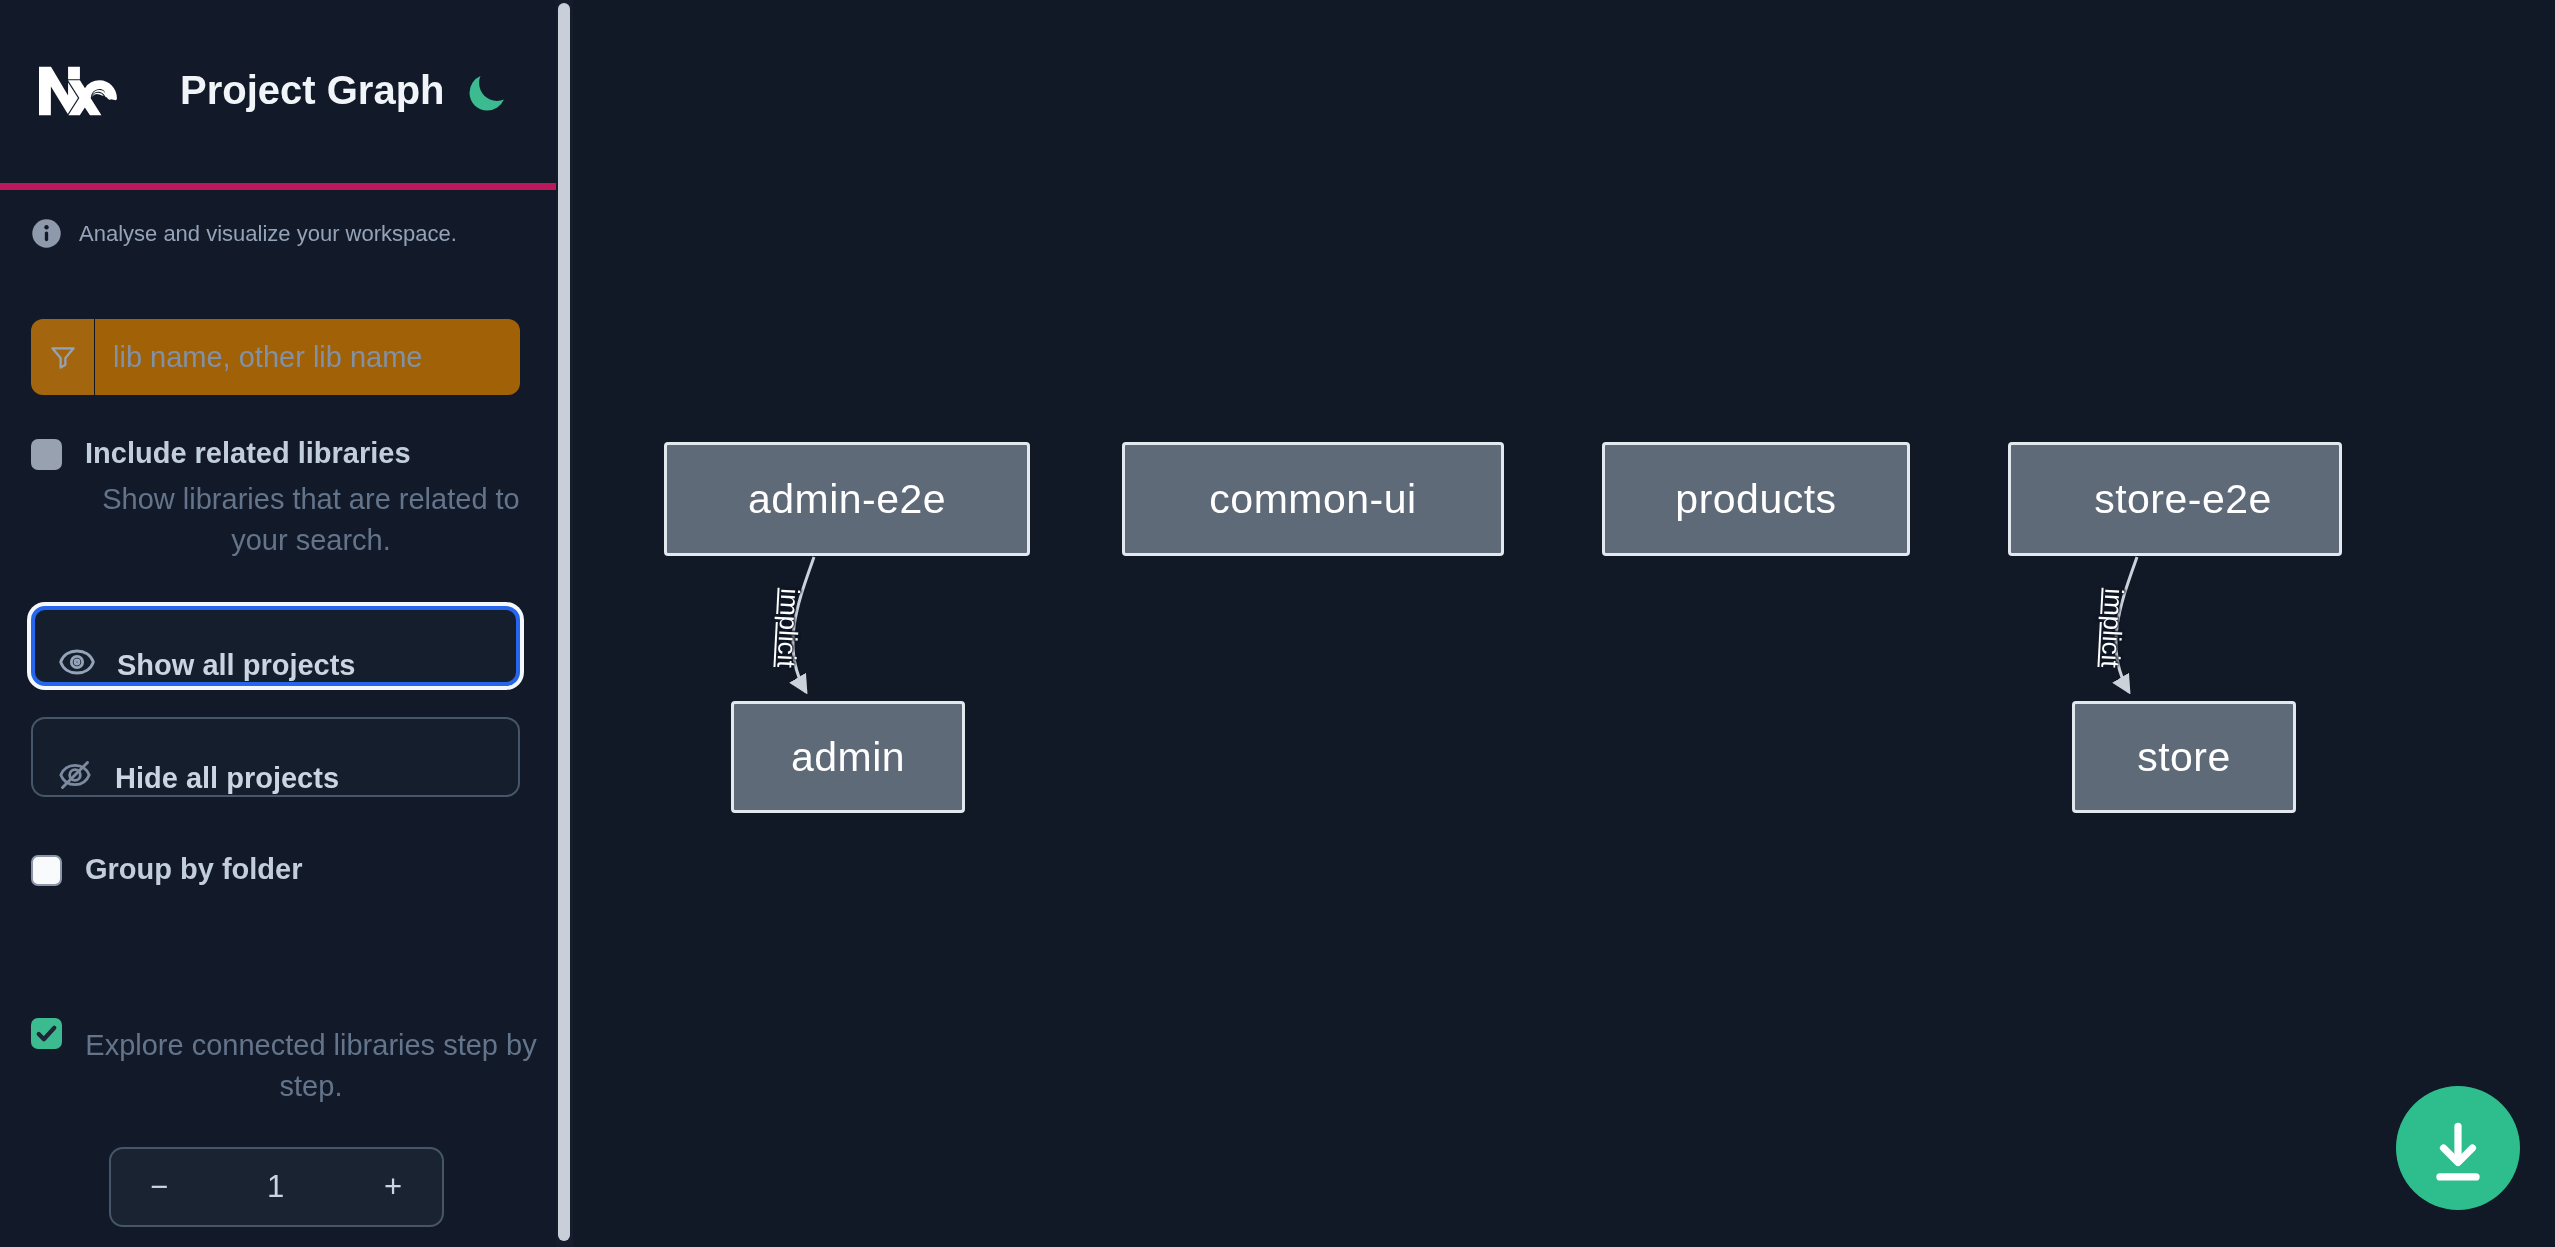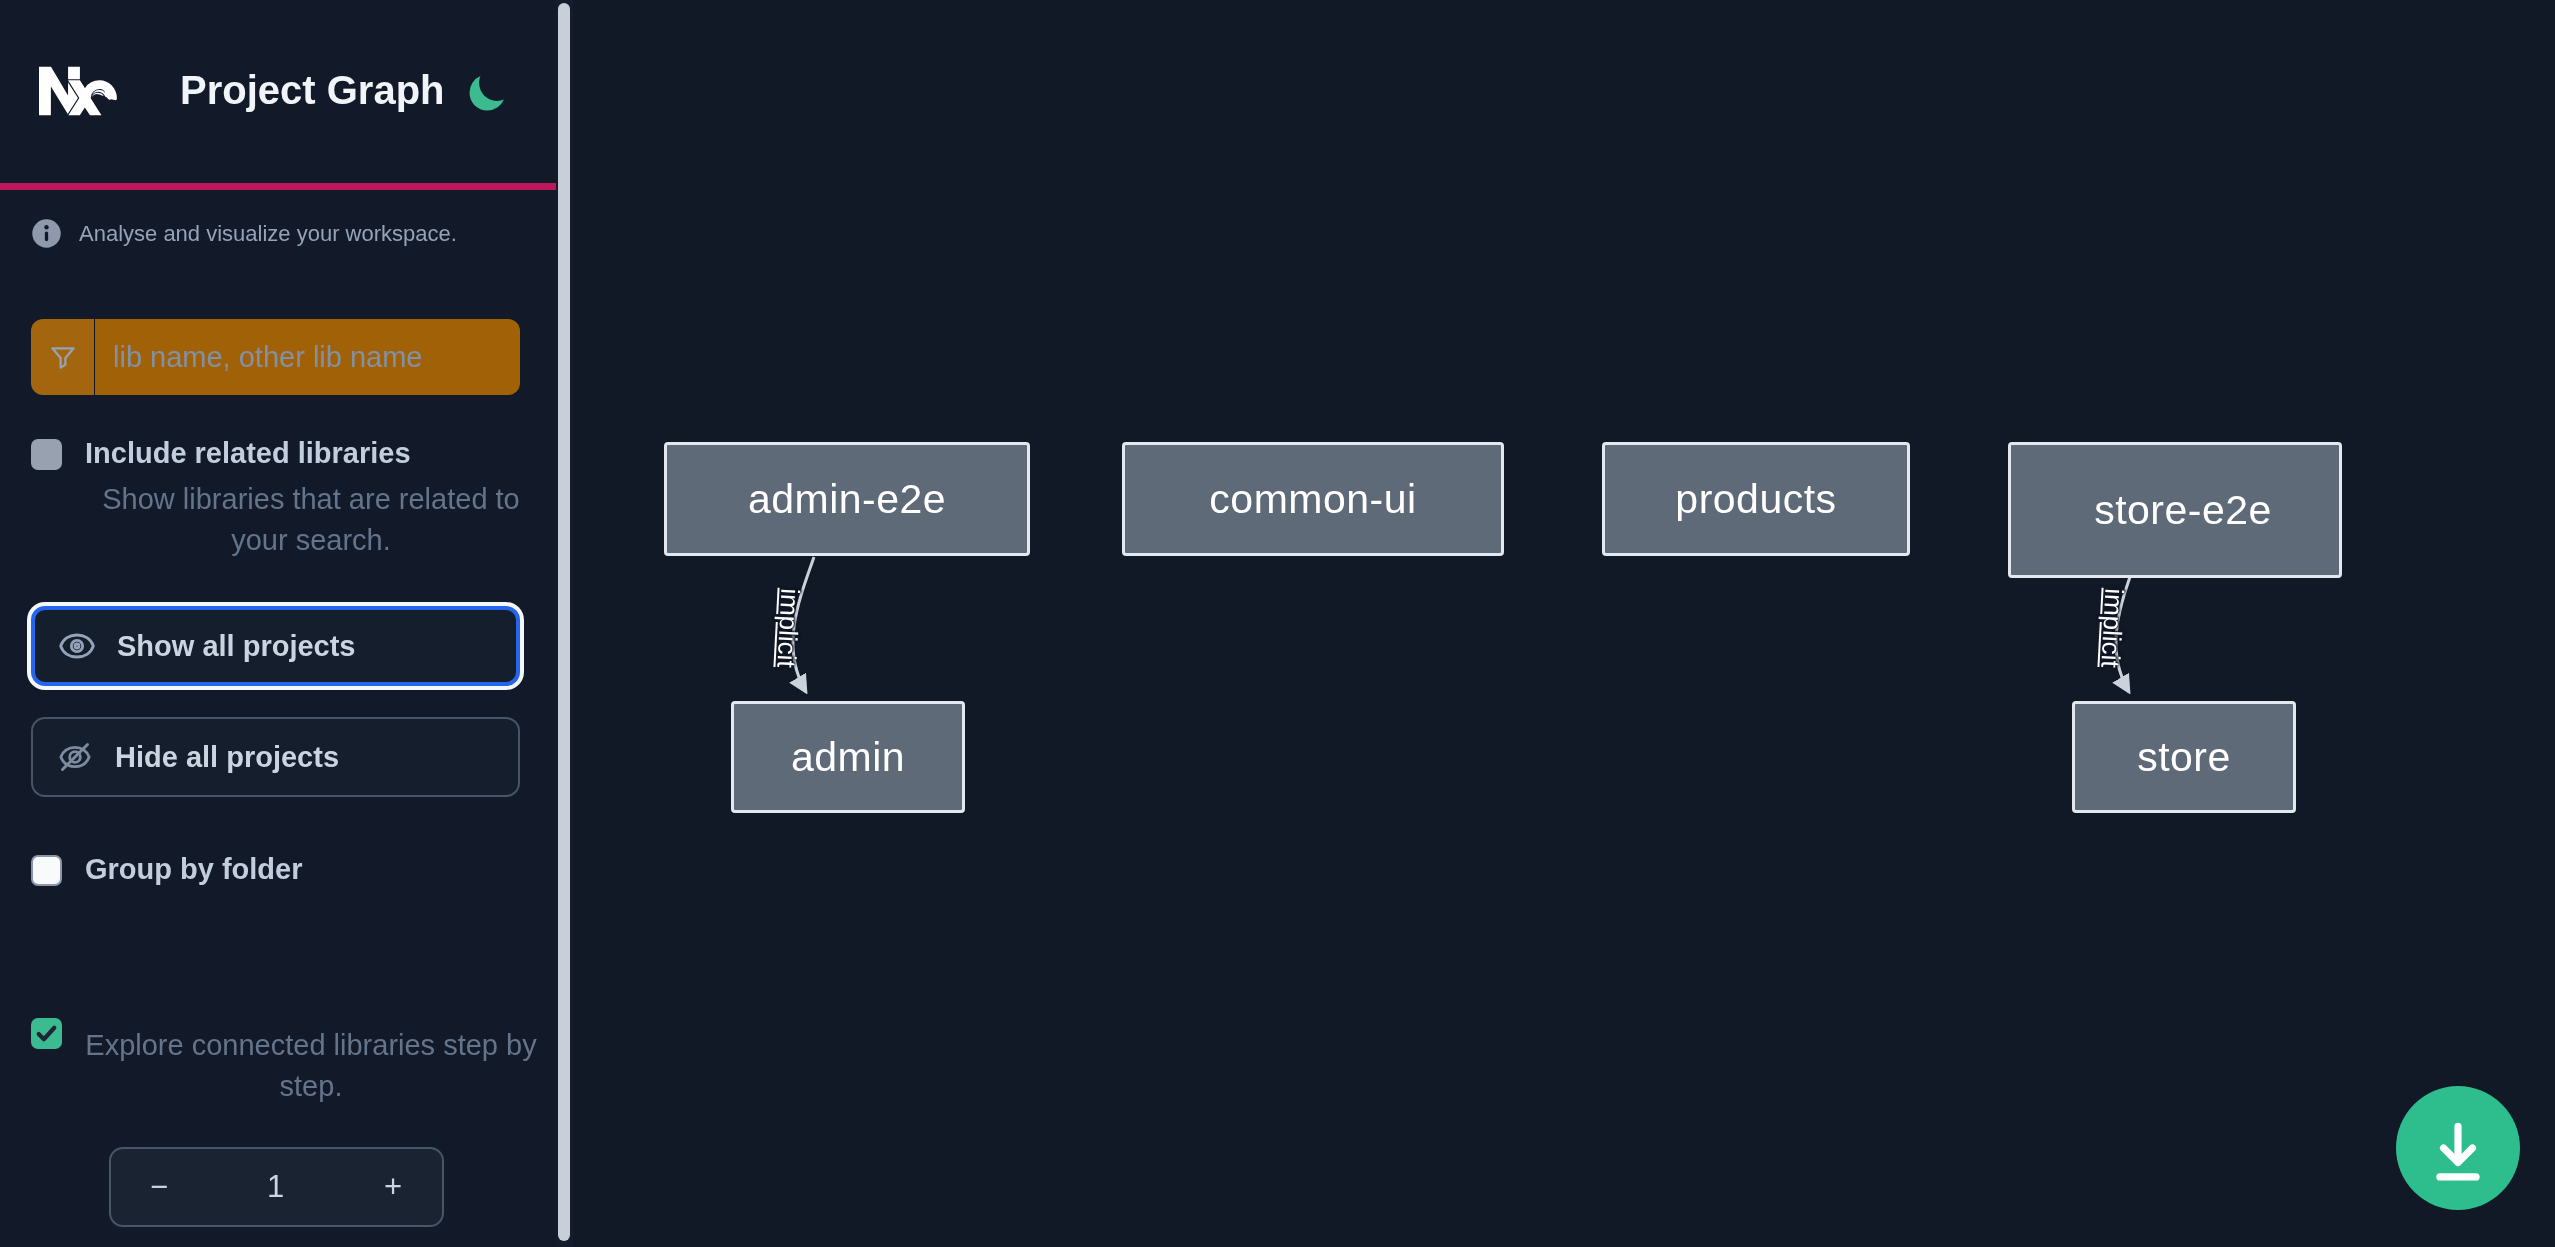--- a/index.html
+++ b/index.html
@@ -42,21 +42,21 @@
   .toggle-row{position:absolute;left:31px;width:492px;}
   .toggle-row .cb{position:absolute;left:0;top:2px;width:31px;height:31px;border-radius:7px;cursor:pointer;}
   .cb-muted{background:#98a1b0;}
   .cb-white{background:#f8fafc;border:2px solid #8b97a8;box-sizing:border-box;}
   .cb-checked{background:#3dbb90;display:flex;align-items:center;justify-content:center;}
   .toggle-label{display:block;margin-left:54px;font-size:29px;font-weight:600;color:#c2cedd;cursor:pointer;}
   .toggle-desc{display:block;margin-left:54px;margin-top:9px;width:452px;font-size:29px;
       line-height:41px;color:#64748b;text-align:center;}
 
   .action-btn{position:absolute;left:31px;width:489px;height:80px;box-sizing:border-box;
-      background:#151e2d;border:2px solid #475569;border-radius:14px;display:flex;align-items:center;
+      background:#151e2d;border:2px solid #475569;border-radius:14px;display:flex;align-items:flex-end;
       padding:0 0 0 22px;cursor:pointer;color:#cbd5e1;font-size:29px;font-weight:600;
       font-family:inherit;gap:20px;}
   .action-btn.focused{border:4px solid #2566ec;box-shadow:0 0 0 4px #f4f7fb;}
   .action-btn .btn-icon{width:40px;height:40px;flex:0 0 auto;}
 
   .stepper{position:absolute;left:109px;top:1147px;width:335px;height:80px;box-sizing:border-box;
       background:#1a2332;border:2px solid #475569;border-radius:14px;display:flex;overflow:hidden;}
   .stepper .seg{display:flex;align-items:center;justify-content:center;font-size:31px;color:#cbd5e1;}
   .stepper button.seg{background:transparent;border:none;cursor:pointer;font-family:inherit;padding:0;}
   .seg-dec{width:96px;border-right:2px solid #475569;}
@@ -83,21 +83,21 @@
     </marker>
   </defs>
 <path d="M 814 557 C 798 602 780 648 806 692" fill="none" stroke="#ccd2da" stroke-width="3" marker-end="url(#arrow)"></path>
     <path d="M 2137 557 C 2121 602 2103 648 2129 692" fill="none" stroke="#ccd2da" stroke-width="3" marker-end="url(#arrow)"></path>
   </svg>
 
 <div id="node-layer">
     <div class="graph-node" style="left: 664px; top: 442px; width: 366px; height: 114px;">admin-e2e</div>
     <div class="graph-node" style="left: 1122px; top: 442px; width: 382px; height: 114px;">common-ui</div>
     <div class="graph-node" style="left: 1602px; top: 442px; width: 308px; height: 114px;">products</div>
-    <div class="graph-node" style="left: 2008px; top: 442px; width: 334px; height: 136px; padding-left: 16px;">store-e2e</div>
+    <div class="graph-node" style="left: 2008px; top: 442px; width: 334px; height: 114px; padding-left: 16px;">store-e2e</div>
     <div class="graph-node" style="left: 731px; top: 701px; width: 234px; height: 112px;">admin</div>
     <div class="graph-node" style="left: 2072px; top: 701px; width: 224px; height: 112px;">store</div>
     <div class="edge-label" style="left: 788px; top: 628px; transform: translate(-50%, -50%) rotate(93deg);">implicit</div>
     <div class="edge-label" style="left: 2112px; top: 628px; transform: translate(-50%, -50%) rotate(93deg);">implicit</div>
   </div>
 
 <div class="sidebar">
 
   <div class="sidebar-header">
     <svg class="nx-logo" viewBox="0 0 24 24">

